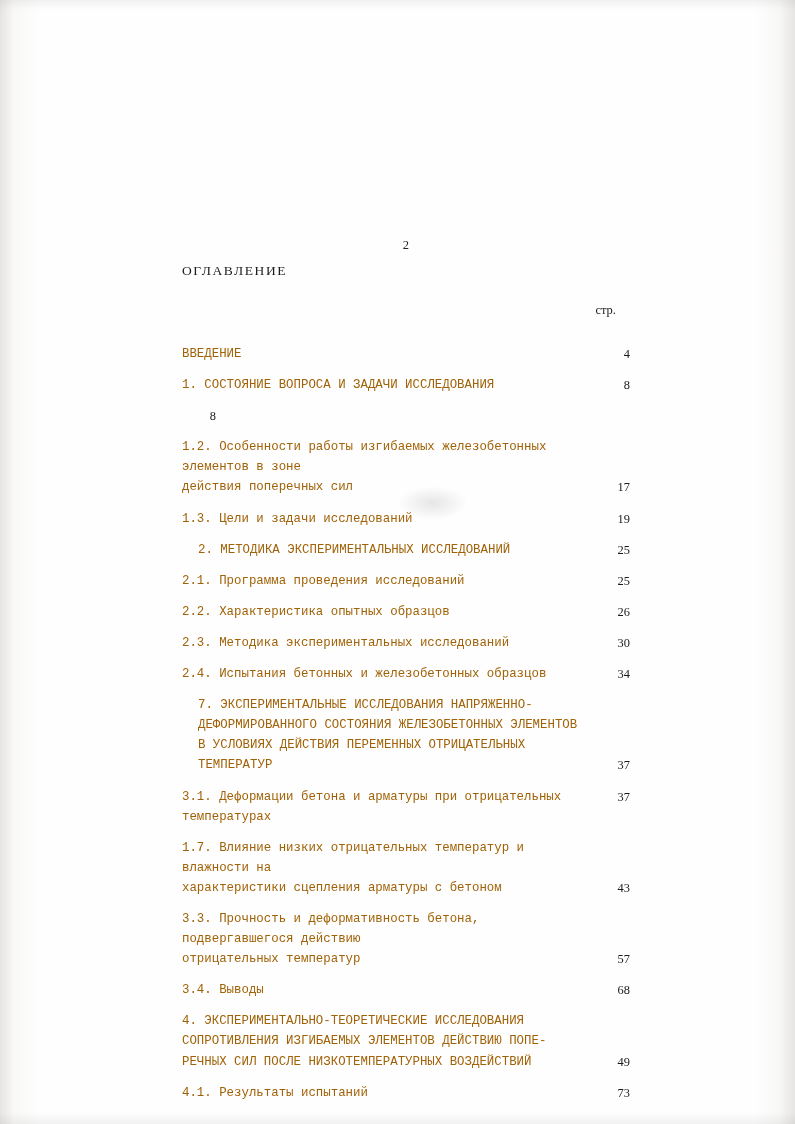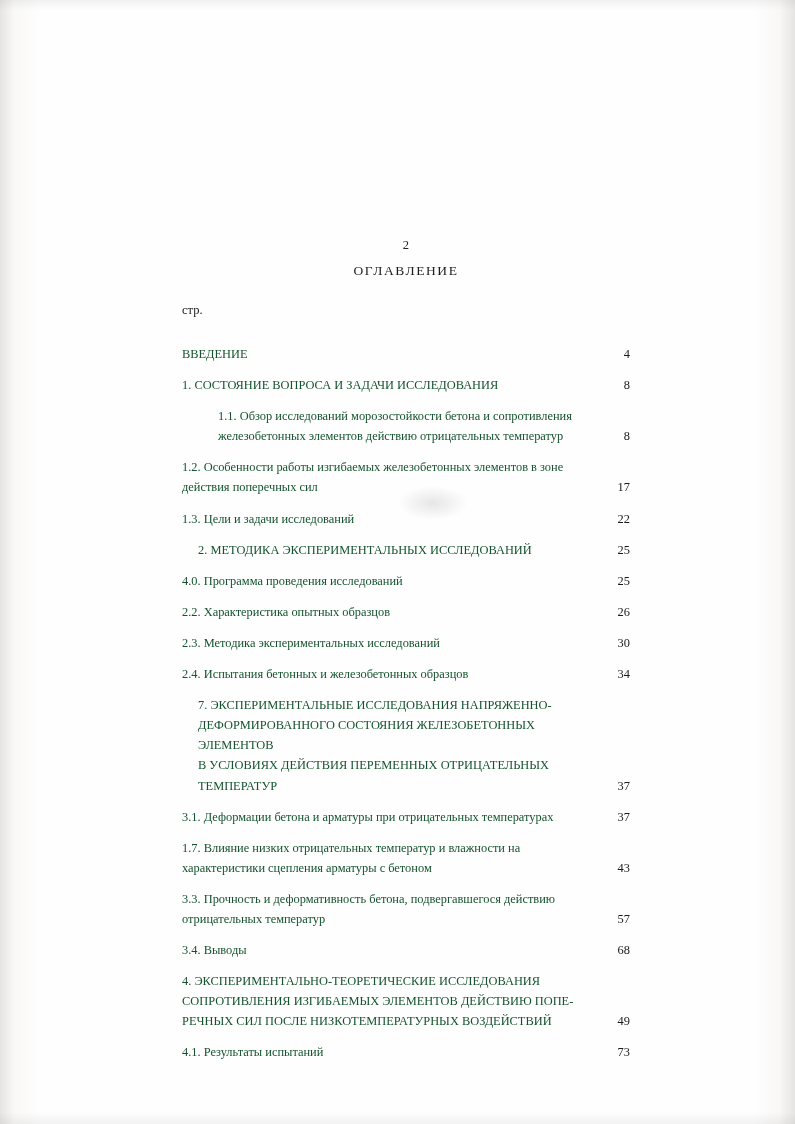--- a/index.html
+++ b/index.html
@@ -37,49 +37,50 @@
     width: 448px;
   }
   .page-number {
     text-align: center;
     font-size: 12.5px;
     letter-spacing: 0.5px;
     margin: 0 0 10px 0;
     color: #222;
   }
   .doc-title {
-    text-align: center;
+    text-align: left;
     font-size: 13.5px;
     letter-spacing: 1.6px;
     margin: 0 0 24px 0;
     color: #1c1c1c;
   }
   .col-header {
-    text-align: left;
+    text-align: right;
     font-size: 12.5px;
     margin: 12px 0 26px 0;
     padding-right: 14px;
     color: #222;
   }
   .toc {
     width: 100%;
   }
   .toc-entry {
     display: flex;
     align-items: flex-start;
     justify-content: space-between;
     margin-bottom: 11px;
   }
   .toc-label {
     font-size: 12.4px;
     line-height: 1.62;
-    color: #14532d;
+    color: #a16207;
     flex: 1 1 auto;
     padding-right: 12px;
     white-space: pre-line;
+    font-family: Liberation Mono, monospace;
   }
   .toc-page {
     font-size: 12.4px;
     line-height: 1.62;
     color: #1a1a1a;
     flex: 0 0 34px;
     text-align: right;
   }
   
   .ind-0 .toc-label { margin-left: 0px; }
@@ -146,39 +147,37 @@
     <div class="toc">
         <div class="toc-entry ind-0 align-top">
           <div class="toc-label">ВВЕДЕНИЕ</div>
           <div class="toc-page">4</div>
         </div>
         <div class="toc-entry ind-0 align-top">
           <div class="toc-label">1. СОСТОЯНИЕ ВОПРОСА И ЗАДАЧИ ИССЛЕДОВАНИЯ</div>
           <div class="toc-page">8</div>
         </div>
         <div class="toc-entry ind-2 align-bottom">
-          <div class="toc-label">1.1. Обзор исследований морозостойкости бетона и сопротивления
-железобетонных элементов действию отрицательных температур</div>
           <div class="toc-page">8</div>
         </div>
         <div class="toc-entry ind-0 align-bottom">
           <div class="toc-label">1.2. Особенности работы изгибаемых железобетонных элементов в зоне
 действия поперечных сил</div>
           <div class="toc-page">17</div>
         </div>
         <div class="toc-entry ind-0 align-top">
           <div class="toc-label">1.3. Цели и задачи исследований</div>
-          <div class="toc-page">22</div>
+          <div class="toc-page">19</div>
         </div>
         <div class="toc-entry ind-1 align-top">
           <div class="toc-label">2. МЕТОДИКА ЭКСПЕРИМЕНТАЛЬНЫХ ИССЛЕДОВАНИЙ</div>
           <div class="toc-page">25</div>
         </div>
         <div class="toc-entry ind-0 align-top">
-          <div class="toc-label">4.0. Программа проведения исследований</div>
+          <div class="toc-label">2.1. Программа проведения исследований</div>
           <div class="toc-page">25</div>
         </div>
         <div class="toc-entry ind-0 align-top">
           <div class="toc-label">2.2. Характеристика опытных образцов</div>
           <div class="toc-page">26</div>
         </div>
         <div class="toc-entry ind-0 align-top">
           <div class="toc-label">2.3. Методика экспериментальных исследований</div>
           <div class="toc-page">30</div>
         </div>

